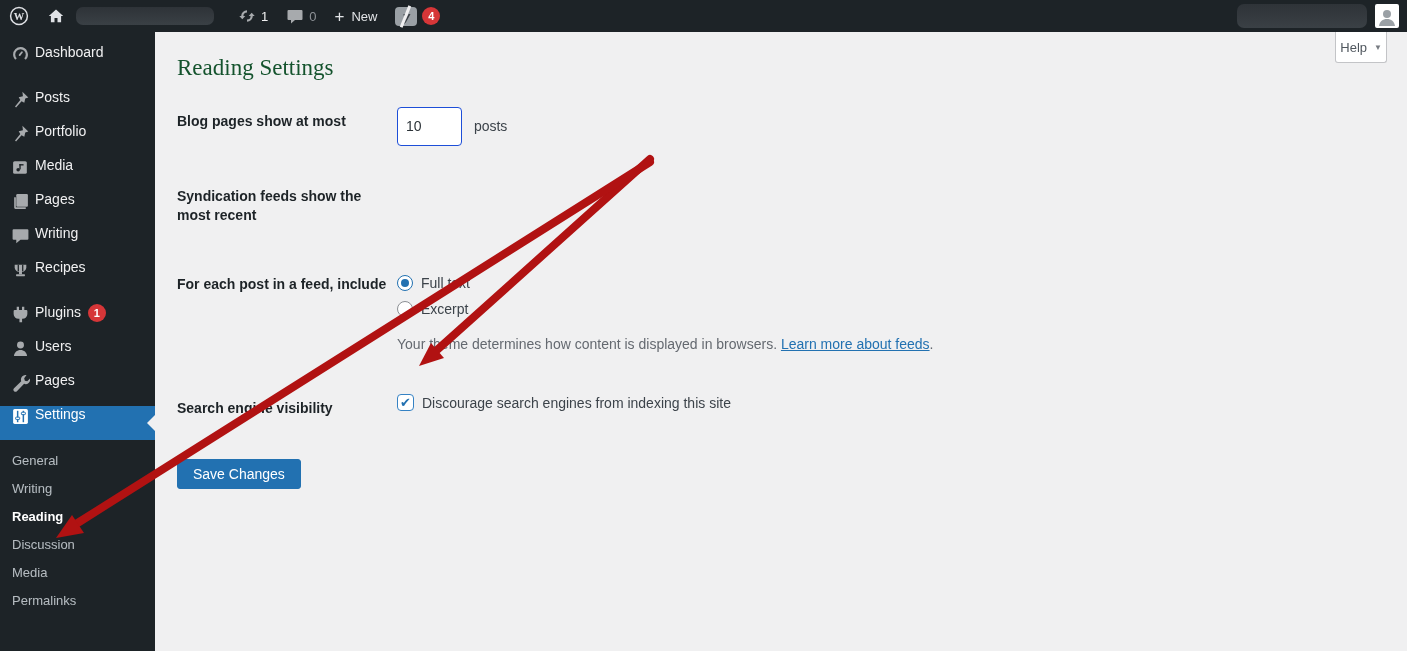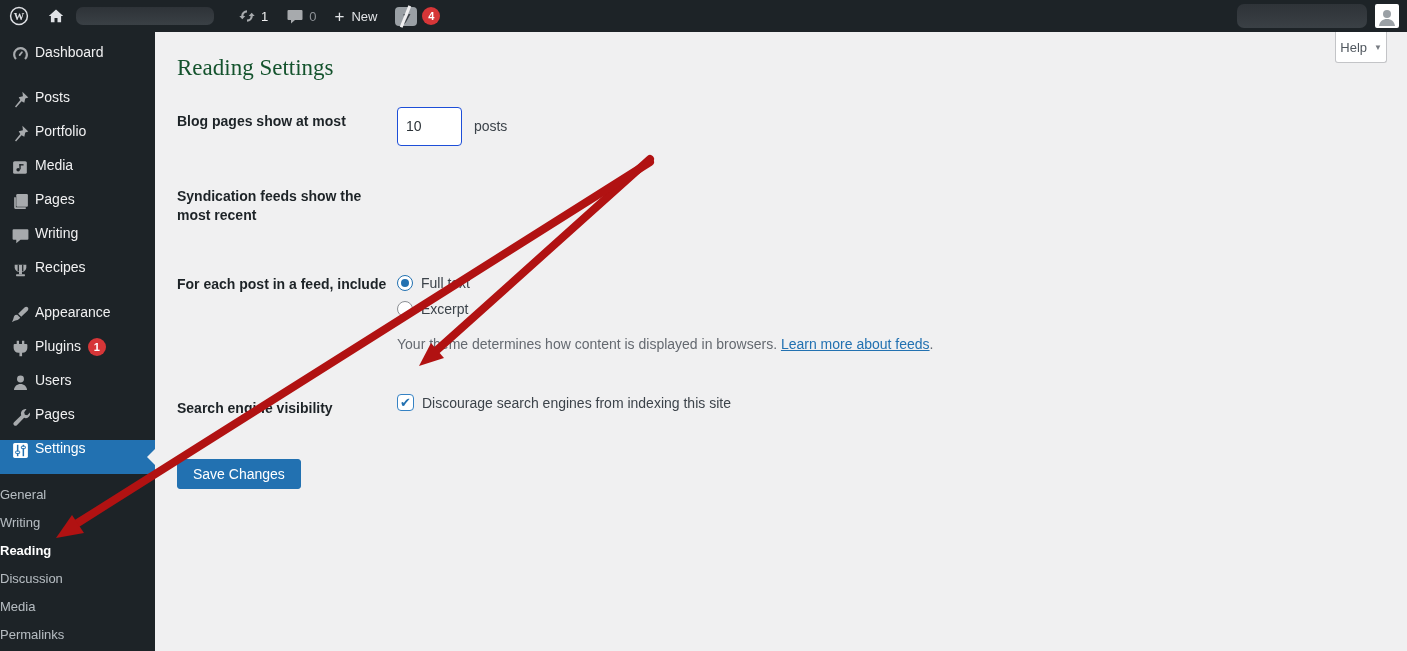--- a/index.html
+++ b/index.html
@@ -36,21 +36,21 @@
   .menu-item { height:34px; display:flex; align-items:flex-start; gap:5px; padding:0 8px 0 10px;
     color:#f0f0f1; font-size:14px; cursor:pointer; position:relative; }
   .menu-item .mi-icon { width:20px; height:20px; display:flex; align-items:center;
     justify-content:center; color:#a7aaad; flex:none; }
   .menu-item.active { background:#2271b1; color:#fff; }
   .menu-item.active .mi-icon { color:#fff; }
   .menu-item.active::after { content:""; position:absolute; right:0; top:50%;
     margin-top:-8px; border:8px solid transparent; border-right-color:#f0f0f1; }
   .menu-sep { height:11px; }
   .submenu { list-style:none; padding-top:6px; }
-  .submenu-item { height:28px; display:flex; align-items:center; 
+  .submenu-item { height:28px; display:flex; align-items:center; padding-left:12px;
     font-size:13px; color:rgba(240,246,252,.72); cursor:pointer; }
   .submenu-item.active { color:#fff; font-weight:700; }
   .mi-badge { margin-left:2px; }
 
   
   .content { position:absolute; top:32px; left:155px; width:1252px; height:619px;
     background:#f0f0f1; padding:21px 20px 0 22px; z-index:10; }
   .help-btn { position:absolute; top:0; right:20px; height:31px; background:#fff;
     border:1px solid #c3c4c7; border-top:none; border-radius:0 0 3px 3px;
     display:flex; align-items:center; gap:7px; padding:0 4px; font-size:13px;
@@ -204,28 +204,20 @@
             <path d="M3.5 4.5h11v2.3c0 2.8-2.3 4.7-5.5 4.7S3.5 9.6 3.5 6.8z" fill="currentColor"></path>
             <rect x="6.3" y="4.5" width="1.2" height="6.2" fill="#1d2327"></rect>
             <rect x="10.5" y="4.5" width="1.2" height="6.2" fill="#1d2327"></rect>
             <rect x="7.6" y="11.2" width="2.8" height="2.2" fill="currentColor"></rect>
             <rect x="4.8" y="13.4" width="8.4" height="1.9" rx=".5" fill="currentColor"></rect>
           </svg>
       </span>
       <span>Recipes</span>
     </li>
     <li class="menu-sep"></li>
-    <li class="menu-item">
-      <span class="mi-icon">
-        <svg width="19" height="19" viewBox="0 0 18 18">
-            <path d="M15.8 2.2c.9.9.8 2.3-.1 3.2l-6 5.8-2.9-2.9 6-5.9c.9-.9 2.1-1.1 3-.2zM5.9 9.2l2.9 2.9-1.2 1.2c-.8.8-2 1.3-3.4 1.5-1 .2-2 .6-2.7 1.2l-.4-.4c.6-.7 1-1.7 1.2-2.7.2-1.4.7-2.6 1.5-3.4z" fill="currentColor"></path>
-          </svg>
-      </span>
-      <span>Appearance</span>
-    </li>
     <li class="menu-item">
       <span class="mi-icon">
         <svg width="19" height="19" viewBox="0 0 18 18">
             <path d="M12.6 1.6v3.2h1.9a1 1 0 0 1 1 1v2.7a4.6 4.6 0 0 1-4.6 4.6h-.4v3.3H8v-3.3h-.9a4.6 4.6 0 0 1-4.6-4.6V5.8a1 1 0 0 1 1-1h1.9V1.6h2.2v3.2h2.8V1.6z" fill="currentColor"></path>
           </svg>
       </span>
       <span>Plugins</span>
       <span class="red-badge mi-badge">1</span>
     </li>
     <li class="menu-item">

